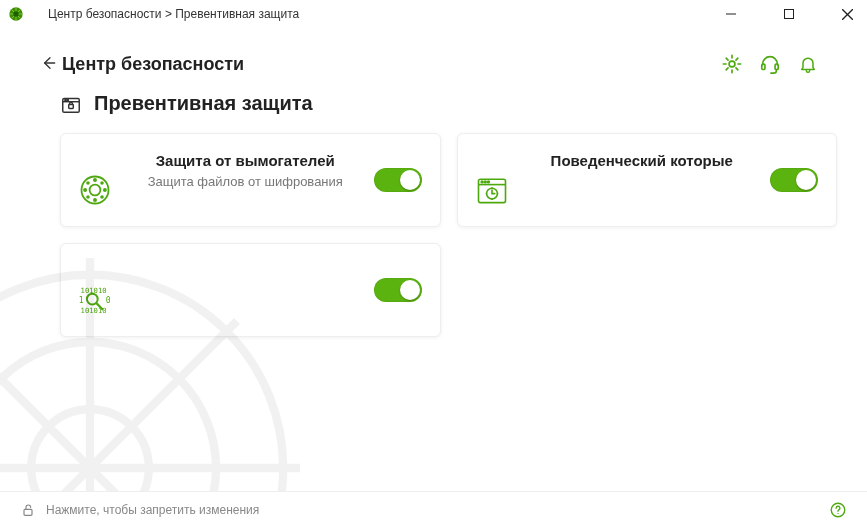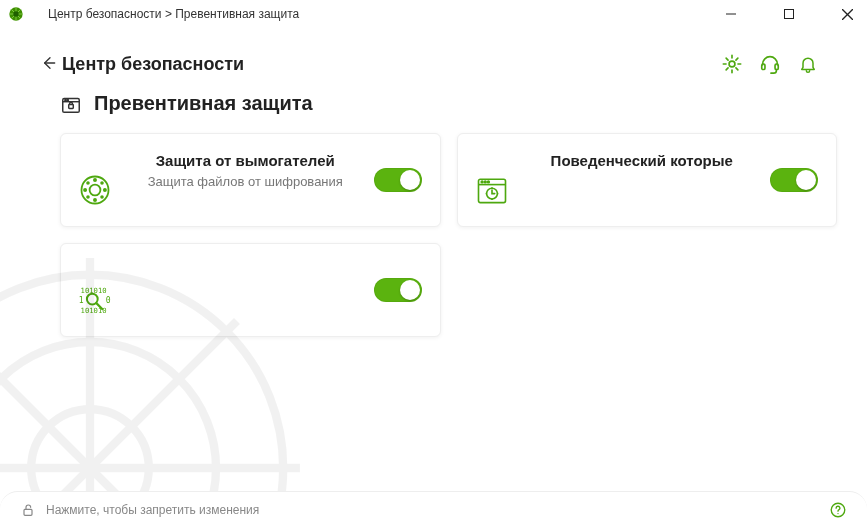--- a/index.html
+++ b/index.html
@@ -119,21 +119,21 @@
     height: calc(100% - 28px - 36px);
     overflow: hidden;
   }
 
   
   .footer {
     height: 36px;
     border-top: 1px solid #eee;
     display: flex; align-items: center;
     padding: 0 20px;
-    font-size: 12px; color: #888; border-radius: 18px;
+    font-size: 12px; color: #888;
   }
   .footer .lock-icon {
     width: 16px; height: 16px; margin-right: 10px; color: #888;
   }
   .footer .spacer { flex: 1; }
   .footer .help-icon {
     width: 18px; height: 18px; color: #4ea80f;
   }
 </style>
 </head>

